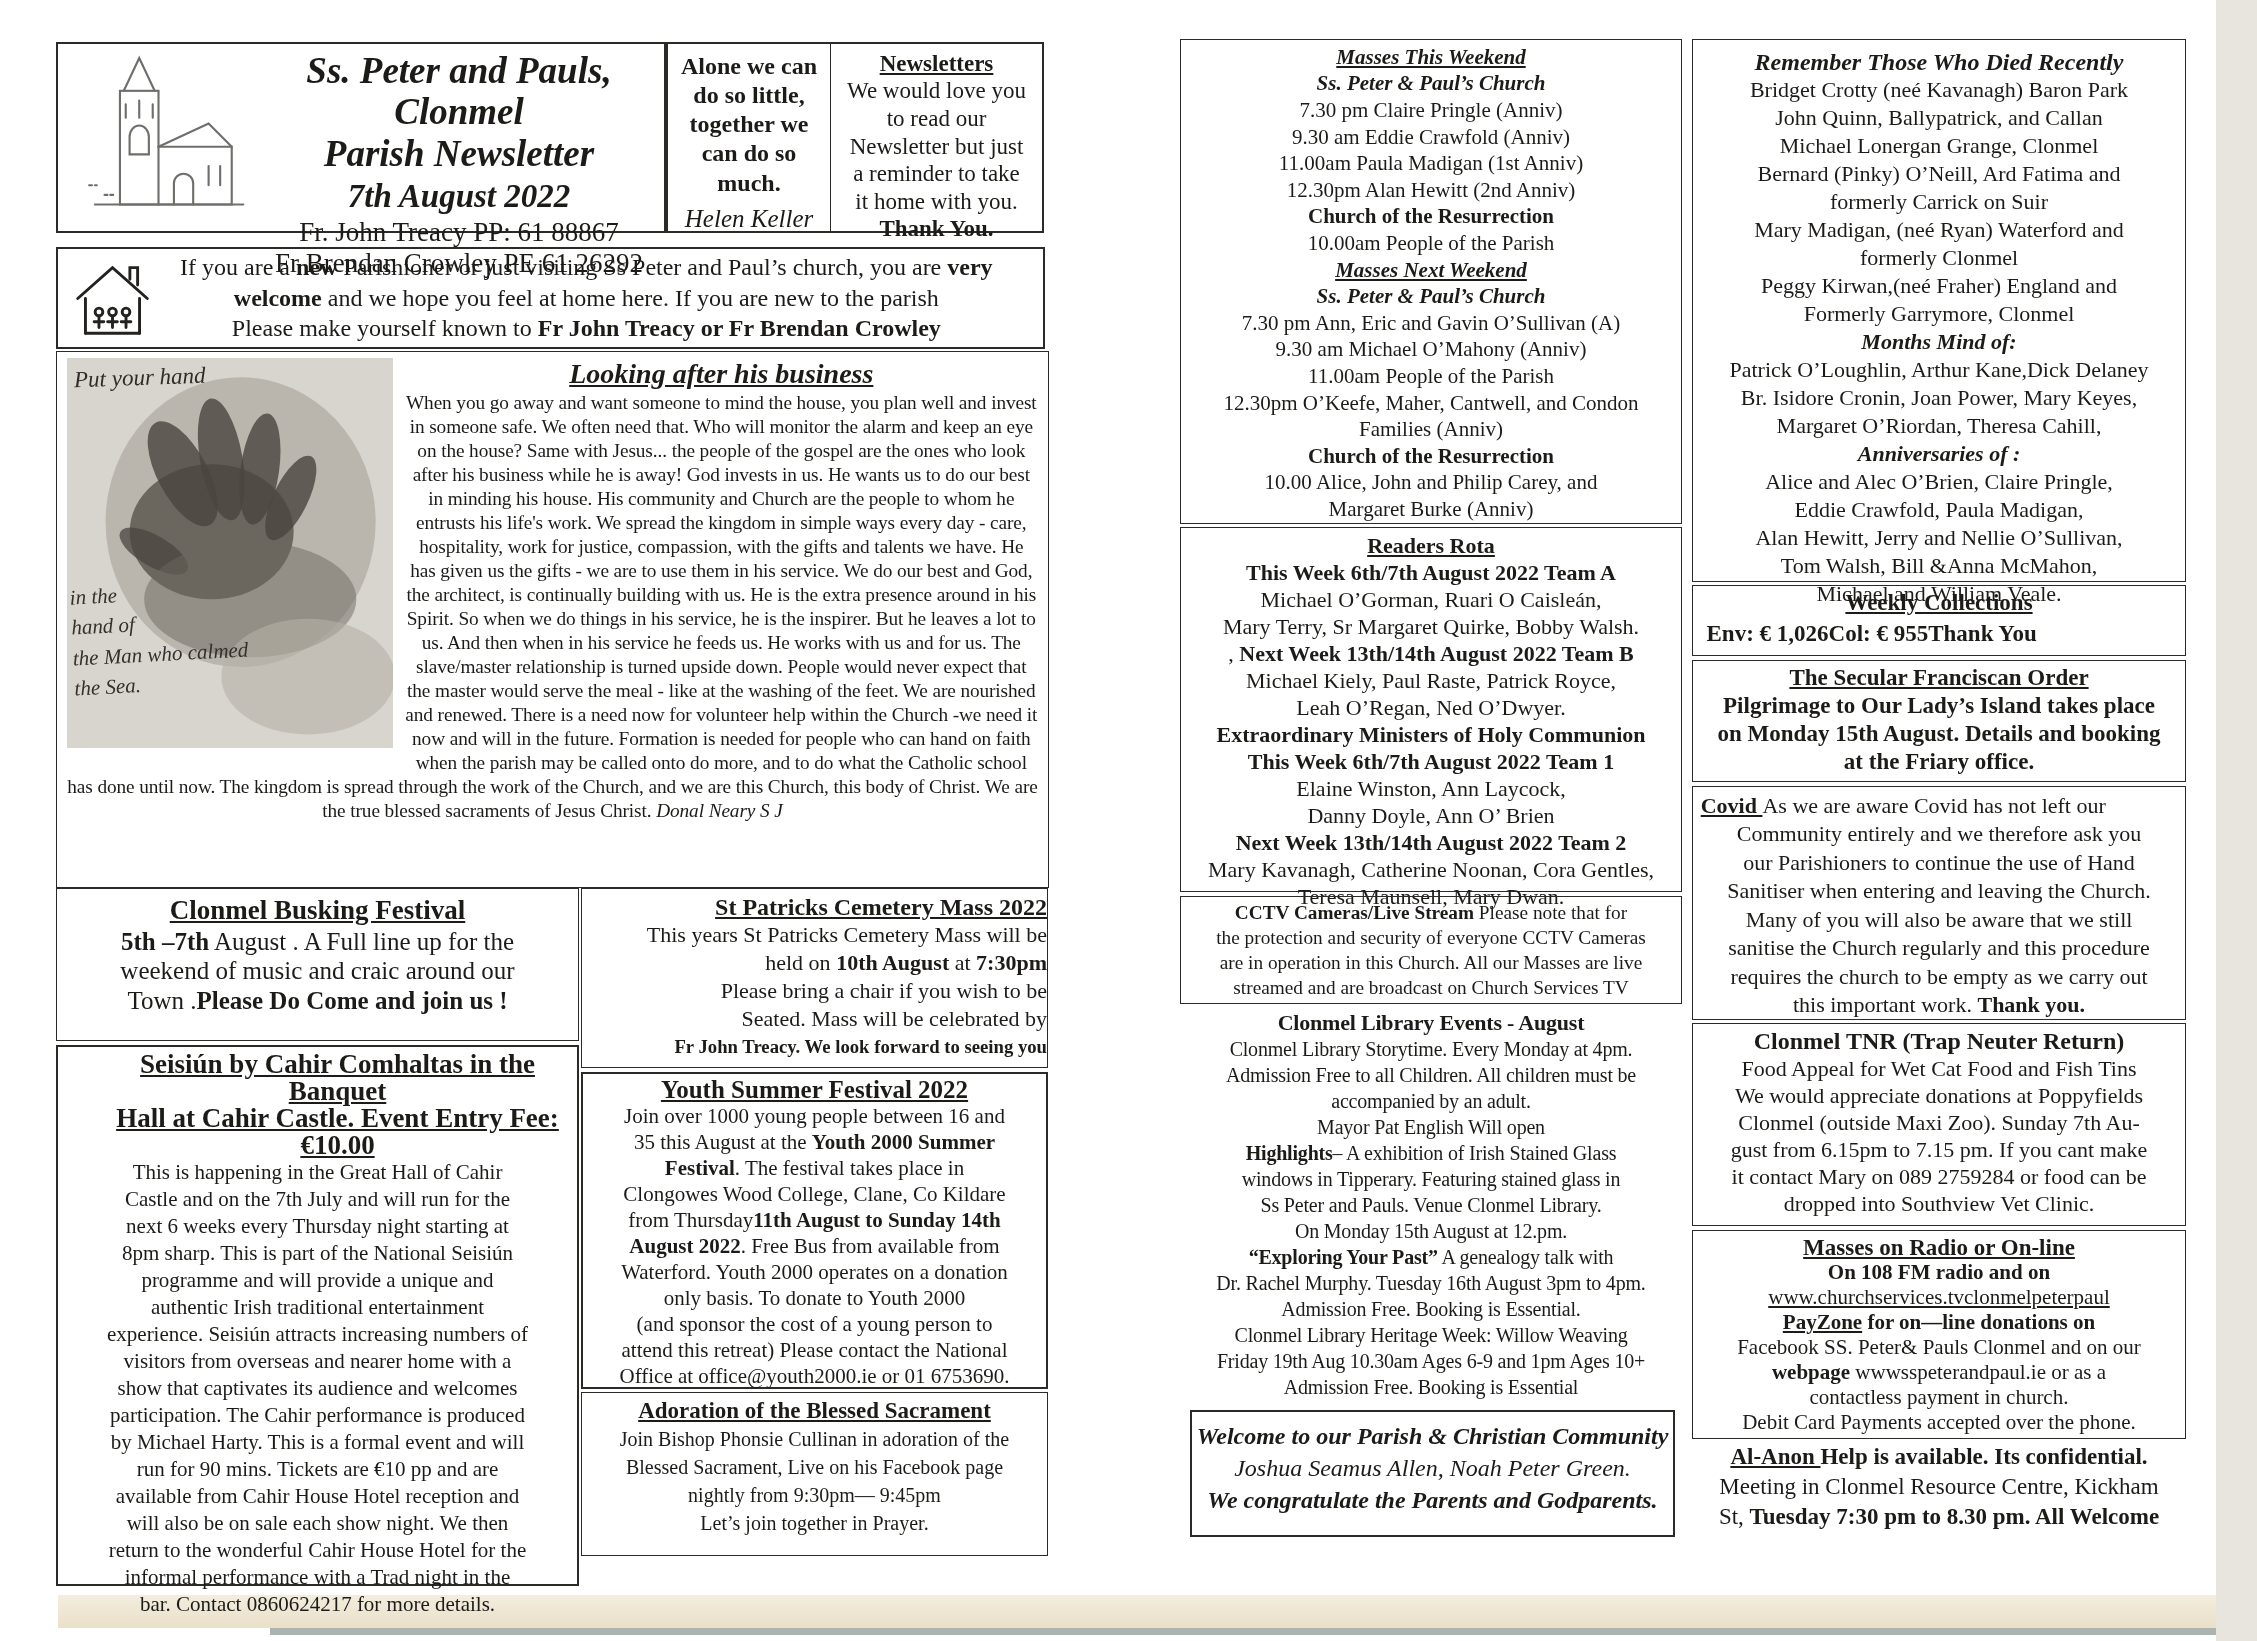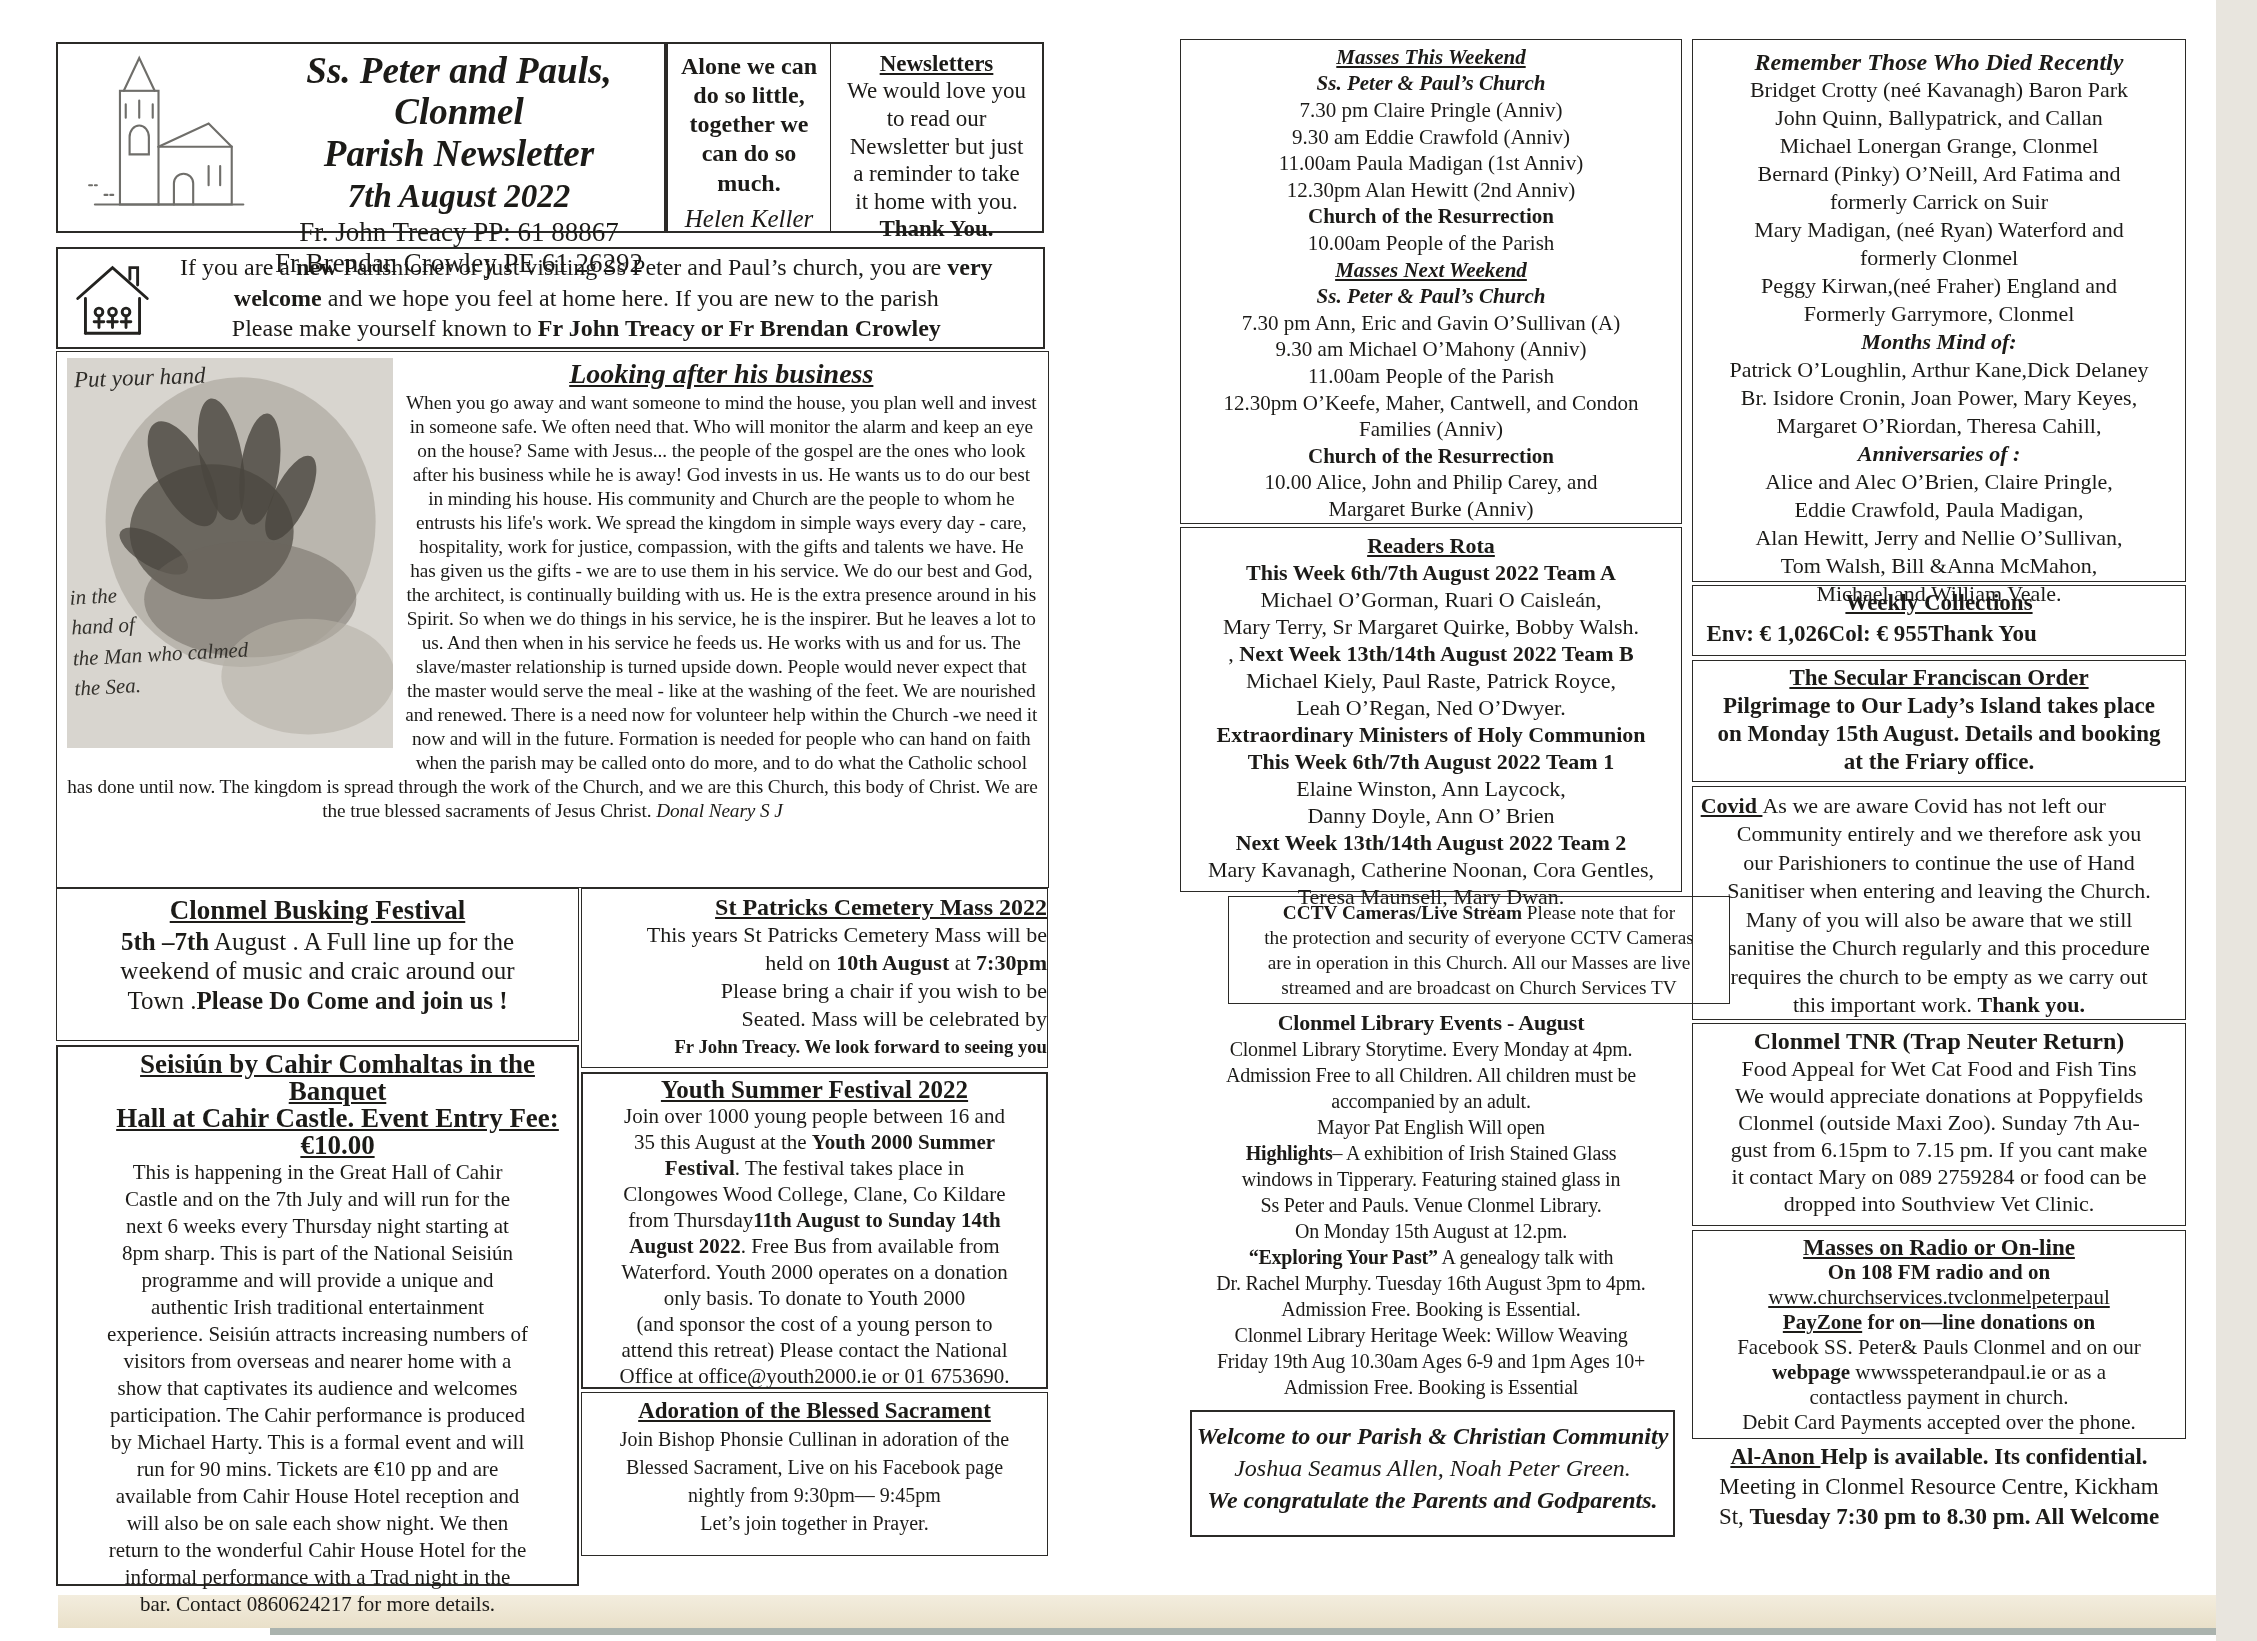--- a/index.html
+++ b/index.html
@@ -40,21 +40,21 @@
   #seisiun-box .ln:nth-child(-n+2){font-size:27px;margin-left:40px;}
   #stpatricks-box{left:581px;top:888px;width:467px;height:180px;border:1.9px solid #2b2a27;font-size:22px;line-height:28px;padding-top:3.9px;text-align:right;}
   #stpatricks-box .ln:first-child{font-size:24px;}
   #youth-box{left:581px;top:1072px;width:467px;height:317px;border:2.9px solid #2b2a27;font-size:21px;line-height:26px;padding-top:2.9px;}
   #youth-box .ln:first-child{font-size:25px;}
   #adoration-box{left:581px;top:1392px;width:467px;height:164px;border:1.9px solid #2b2a27;font-size:20px;line-height:28px;padding-top:3.9px;}
   #adoration-box .ln:first-child{font-size:23px;}
   
   #masses-box{left:1180px;top:39px;width:502px;height:485px;border:1.9px solid #2b2a27;font-size:21px;line-height:26.6px;padding-top:3.9px;}
   #readers-box{left:1180px;top:527px;width:502px;height:365px;border:1.9px solid #2b2a27;font-size:22px;line-height:27px;padding-top:3.9px;}
-  #cctv-box{left:1180px;top:896px;width:502px;height:108px;border:1.9px solid #2b2a27;font-size:19.3px;line-height:25px;padding-top:2.9px;margin-left:48px;}
+  #cctv-box{left:1180px;top:896px;width:502px;height:108px;border:1.9px solid #2b2a27;font-size:19.3px;line-height:25px;padding-top:2.9px;}
   #library-section{left:1180px;top:1010px;width:502px;height:398px;font-size:20px;line-height:26px;letter-spacing:-0.2px;}
   #library-section .ln:first-child{font-size:22px;}
   #welcome-parish-box{left:1190px;top:1410px;width:485px;height:127px;border:2.9px solid #2b2a27;font-size:24px;line-height:32px;padding-top:7.7px;}
   
   #remember-box{left:1692px;top:39px;width:494px;height:543px;border:1.9px solid #2b2a27;font-size:22px;line-height:28px;padding-top:7.7px;}
   #remember-box .ln:first-child{font-size:24px;}
   #collections-box{left:1692px;top:585px;width:494px;height:71px;border:1.9px solid #2b2a27;font-size:23px;padding-top:2.9px;}
   #collections-row{display:flex;padding:1.9px 13.5px 0 13.5px;font-weight:bold;font-size:23px;}
   #franciscan-box{left:1692px;top:660px;width:494px;height:122px;border:1.9px solid #2b2a27;font-size:23px;line-height:28px;font-weight:bold;padding-top:2.9px;}
   #covid-box{left:1692px;top:786px;width:494px;height:234px;border:1.9px solid #2b2a27;font-size:22px;line-height:28.5px;padding:4.8px 7.7px 0 7.7px;}

